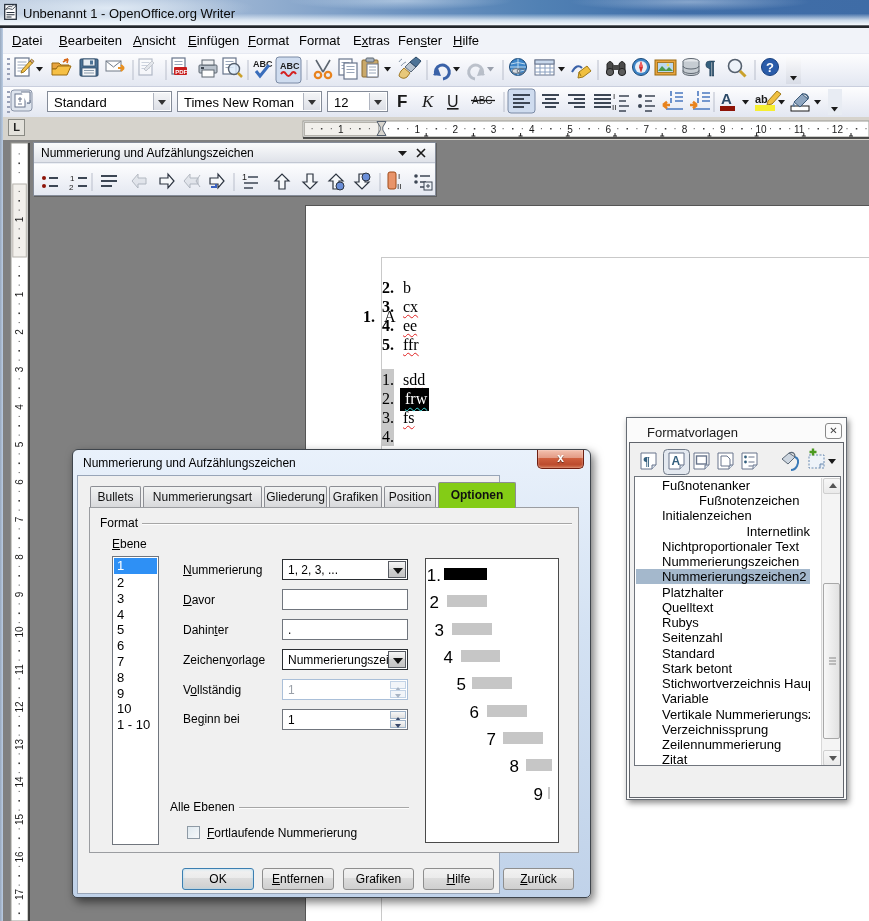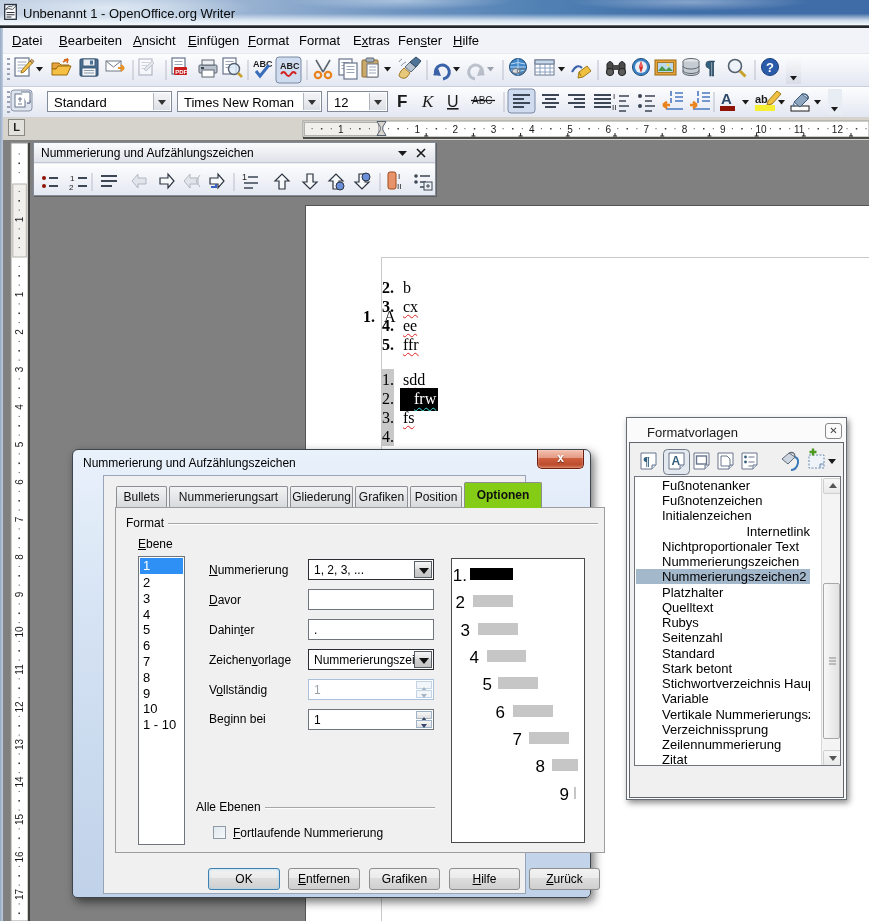--- a/index.html
+++ b/index.html
@@ -51,42 +51,42 @@
 
 #workspace { left:3px; top:140px; width:866px; height:781px; background:#808080; overflow:hidden; }
 #page { position:absolute; left:302px; top:65px; width:564px; height:716px; background:#fff; border-left:1px solid #555; border-top:1px solid #555; }
 .tborder { position:absolute; background:#c9c9c9; }
 
 
 .doc { position:absolute; font-family:"Liberation Serif", serif; font-size:16px; color:#000; white-space:pre; }
 .doc b { font-weight:bold; }
 .redwave { text-decoration: underline wavy #e02020 1px; text-underline-offset:2px; }
 .doc .n { display:inline-block; margin-right:7px; min-width:14px; }
-.sel { background:#000; color:#fff; padding:2px 2px 4px 14px; margin:-2px -2px -4px -3px; text-decoration:underline wavy #40e0e0 1px; text-underline-offset:3px; }
+.sel { background:#000; color:#fff; padding:2px 2px 4px 5px; margin:-2px -2px -4px -3px; text-decoration:underline wavy #40e0e0 1px; text-underline-offset:3px; }
 #shadecol { position:absolute; left:378px; top:229px; width:13px; height:77px; background:#c8c8c8; }
 
 
 #float-tb { position:absolute; left:30px; top:2px; width:403px; height:54px; background:#ebeef4; border:1px solid #858c99; box-shadow:1px 1px 0 rgba(0,0,0,0.25); }
 #float-tb .ftitle { position:absolute; left:0; top:0; right:0; height:20px; background:linear-gradient(180deg,#fafbfc,#dfe2e9); border-bottom:1px solid #c2c7d2; }
 #float-tb .ftitle span { position:absolute; left:7px; top:3px; font-size:12px; color:#000; }
 #float-tb .fbody { position:absolute; left:0; top:21px; right:0; bottom:0;
   background:linear-gradient(180deg,#fdfdfe,#e4e8f1); }
 
 
 #dialog { left:72px; top:449px; width:519px; height:449px;
   border:1px solid #3f454c; border-radius:6px 6px 5px 5px;
   background:linear-gradient(180deg,#e9f1fb 0%,#d4e2f3 40%,#c0d2e9 100%);
   box-shadow:3px 4px 10px rgba(0,0,0,0.55); }
 #dlg-title { position:absolute; left:10px; top:6px; font-size:12px; color:#000; }
 #dlg-close { position:absolute; left:464px; top:0px; width:47px; height:19px;
   background:linear-gradient(180deg,#f4c0ae 0%,#e29a84 45%,#d0603f 46%,#bc4c2e 80%,#d2724f 100%);
   border:1px solid #6e1f12; border-top:none; border-radius:0 0 5px 5px;
   color:#fff; font-weight:bold; font-size:12px; text-align:center; line-height:17px;
   text-shadow:0 1px 1px rgba(0,0,0,0.5); box-shadow:inset 0 0 2px rgba(255,255,255,0.6), 0 1px 1px rgba(255,255,255,0.45); }
-#dlg-body { position:absolute; left:4px; top:25px; width:423px; height:419px; background:#f0f0f0; border:1px solid #98a5b8;margin-left:26px;}
+#dlg-body { position:absolute; left:4px; top:25px; width:423px; height:419px; background:#f0f0f0; border:1px solid #98a5b8;}
 
 .tab { position:absolute; top:10px; height:21px; background:linear-gradient(180deg,#f2f3f3,#e3e4e6 60%,#d8d9db);
   border:1px solid #8c8e94; border-bottom:none; border-radius:2px 2px 0 0; font-size:12px; color:#111; text-align:center; }
 .tab.active { top:6px; height:26px; background:#84cc16; font-weight:bold; z-index:3; }
 #tabpane { position:absolute; left:11px; top:31px; width:490px; height:346px; border:1px solid #9b9da1; background:#f0f0f0; }
 
 .fld { position:absolute; background:#fff; border:1px solid #70757d; font-size:12px; }
 .fld .t { position:absolute; left:5px; top:3px; }
 .lbl { position:absolute; font-size:12px; color:#000; }
 .lbl u, .btn u { text-decoration:underline; }
@@ -758,21 +758,21 @@
             <rect x="3" y="4" width="15" height="13" fill="#eef3f9" stroke="#6a8ab0" stroke-dasharray="2 1.5"></rect>
             <path d="M14 17 l0 -4 l4 0" fill="#dce4ee" stroke="#6a8ab0"></path>
             <g stroke="#4a9a20" stroke-width="2.4">
               <path d="M3.5 1 h7 M7 -2.5 v7"></path>
             </g>
           </g>
         <path d="M198 16 l8 0 l-4 5 Z" fill="#1a1a1a"></path>
       </svg>
       <div id="sp-list">
         <div class="it" style="top:1px;">Fußnotenanker</div>
-        <div class="it" style="top:16px;">Fußnotenzeichen</div>
+        <div class="it" style="top:16px;margin-left:37px;">Fußnotenzeichen</div>
         <div class="it" style="top:31px;">Initialenzeichen</div>
         <div class="it" style="top:47px;text-align:right;">Internetlink</div>
         <div class="it" style="top:62px;">Nichtproportionaler Text</div>
         <div class="it" style="top:77px;">Nummerierungszeichen</div>
         <div class="it sel2" style="top:92px;">Nummerierungszeichen2</div>
         <div class="it" style="top:108px;">Platzhalter</div>
         <div class="it" style="top:123px;">Quelltext</div>
         <div class="it" style="top:138px;">Rubys</div>
         <div class="it" style="top:153px;">Seitenzahl</div>
         <div class="it" style="top:169px;">Standard</div>

